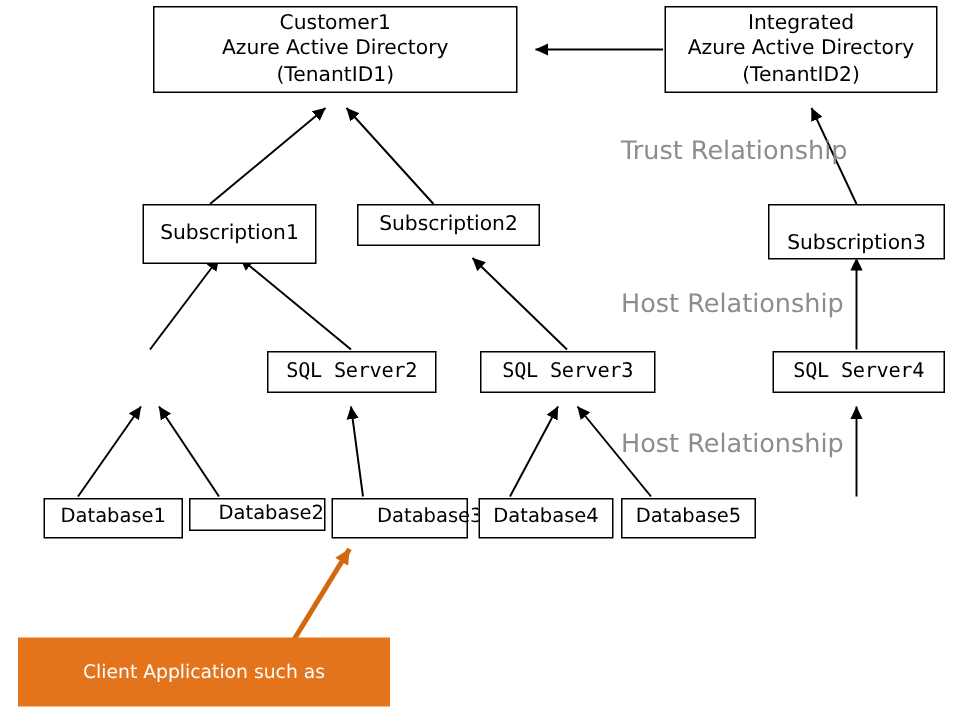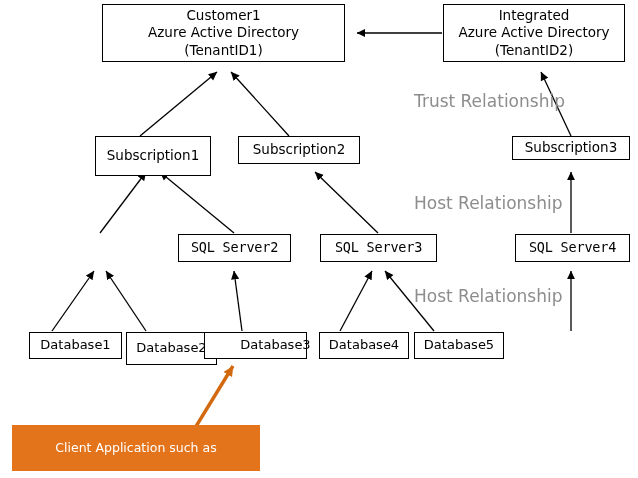--- a/index.html
+++ b/index.html
@@ -174,46 +174,46 @@
   </div>
 
   <div class="node node-sub" style="left:95px; top:136px; width:116px; height:40px;">
     <span class="line">Subscription1</span>
   </div>
 
   <div class="node node-sub" style="left:238px; top:136px; width:122px; height:28px;">
     <span class="line">Subscription2</span>
   </div>
 
-  <div class="node node-sub" style="left:512px; top:136px; width:118px; height:24px;">
+  <div class="node node-sub" style="left:512px; top:136px; width:118px; height:37px;justify-content:flex-end;">
     <span class="line">Subscription3</span>
   </div>
 
 
   <div class="node node-srv" style="left:178px; top:234px; width:113px; height:28px;">
     <span class="line">SQL Server2</span>
   </div>
 
   <div class="node node-srv" style="left:320px; top:234px; width:117px; height:28px;">
     <span class="line">SQL Server3</span>
   </div>
 
   <div class="node node-srv" style="left:515px; top:234px; width:115px; height:28px;">
     <span class="line">SQL Server4</span>
   </div>
 
   <div class="node node-db" style="left:5px; top:332px; width:93px; height:27px;">
     <span class="line">Database1</span>
   </div>
 
-  <div class="node node-db" style="left:102px; top:332px; width:91px; height:33px;">
+  <div class="node node-db" style="left:102px; top:332px; width:91px; height:22px;align-items:flex-end;">
     <span class="line">Database2</span>
   </div>
 
-  <div class="node node-db" style="left:180px; top:332px; width:103px; height:27px;padding-left:40px;">
+  <div class="node node-db" style="left:197px; top:332px; width:91px; height:27px;padding-left:40px;">
     <span class="line">Database3</span>
   </div>
 
   <div class="node node-db" style="left:295px; top:332px; width:90px; height:27px;">
     <span class="line">Database4</span>
   </div>
 
   <div class="node node-db" style="left:390px; top:332px; width:90px; height:27px;">
     <span class="line">Database5</span>
   </div>

